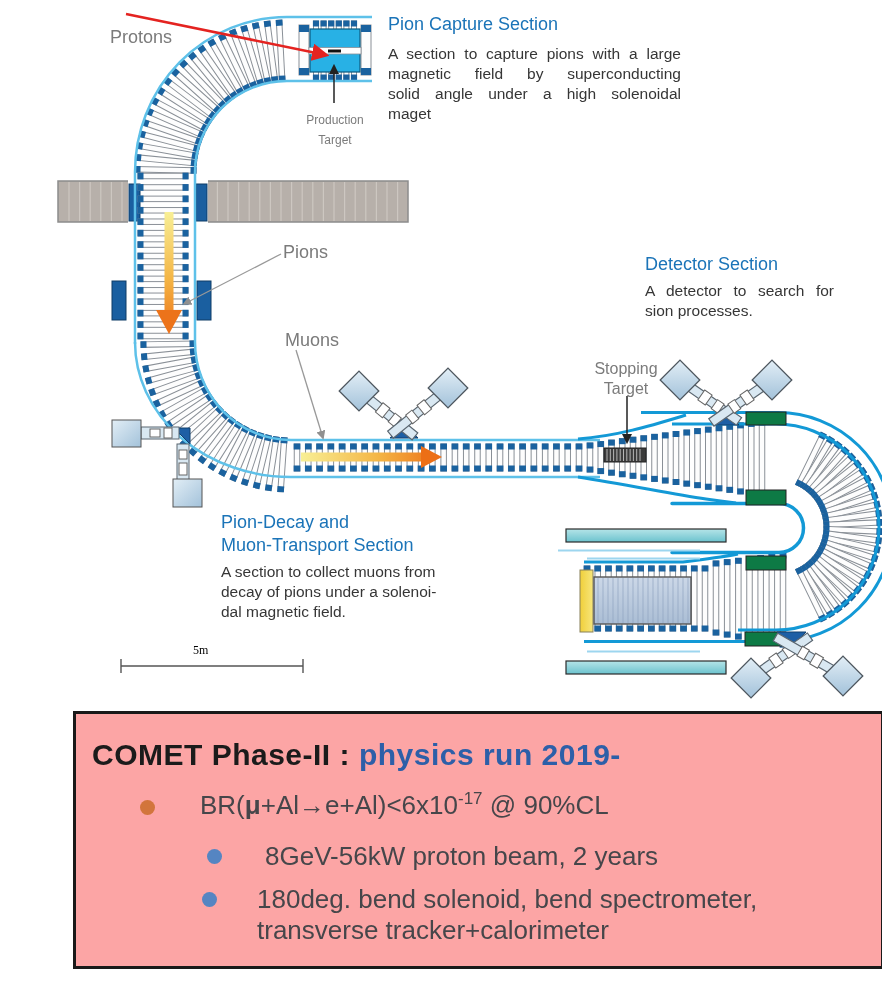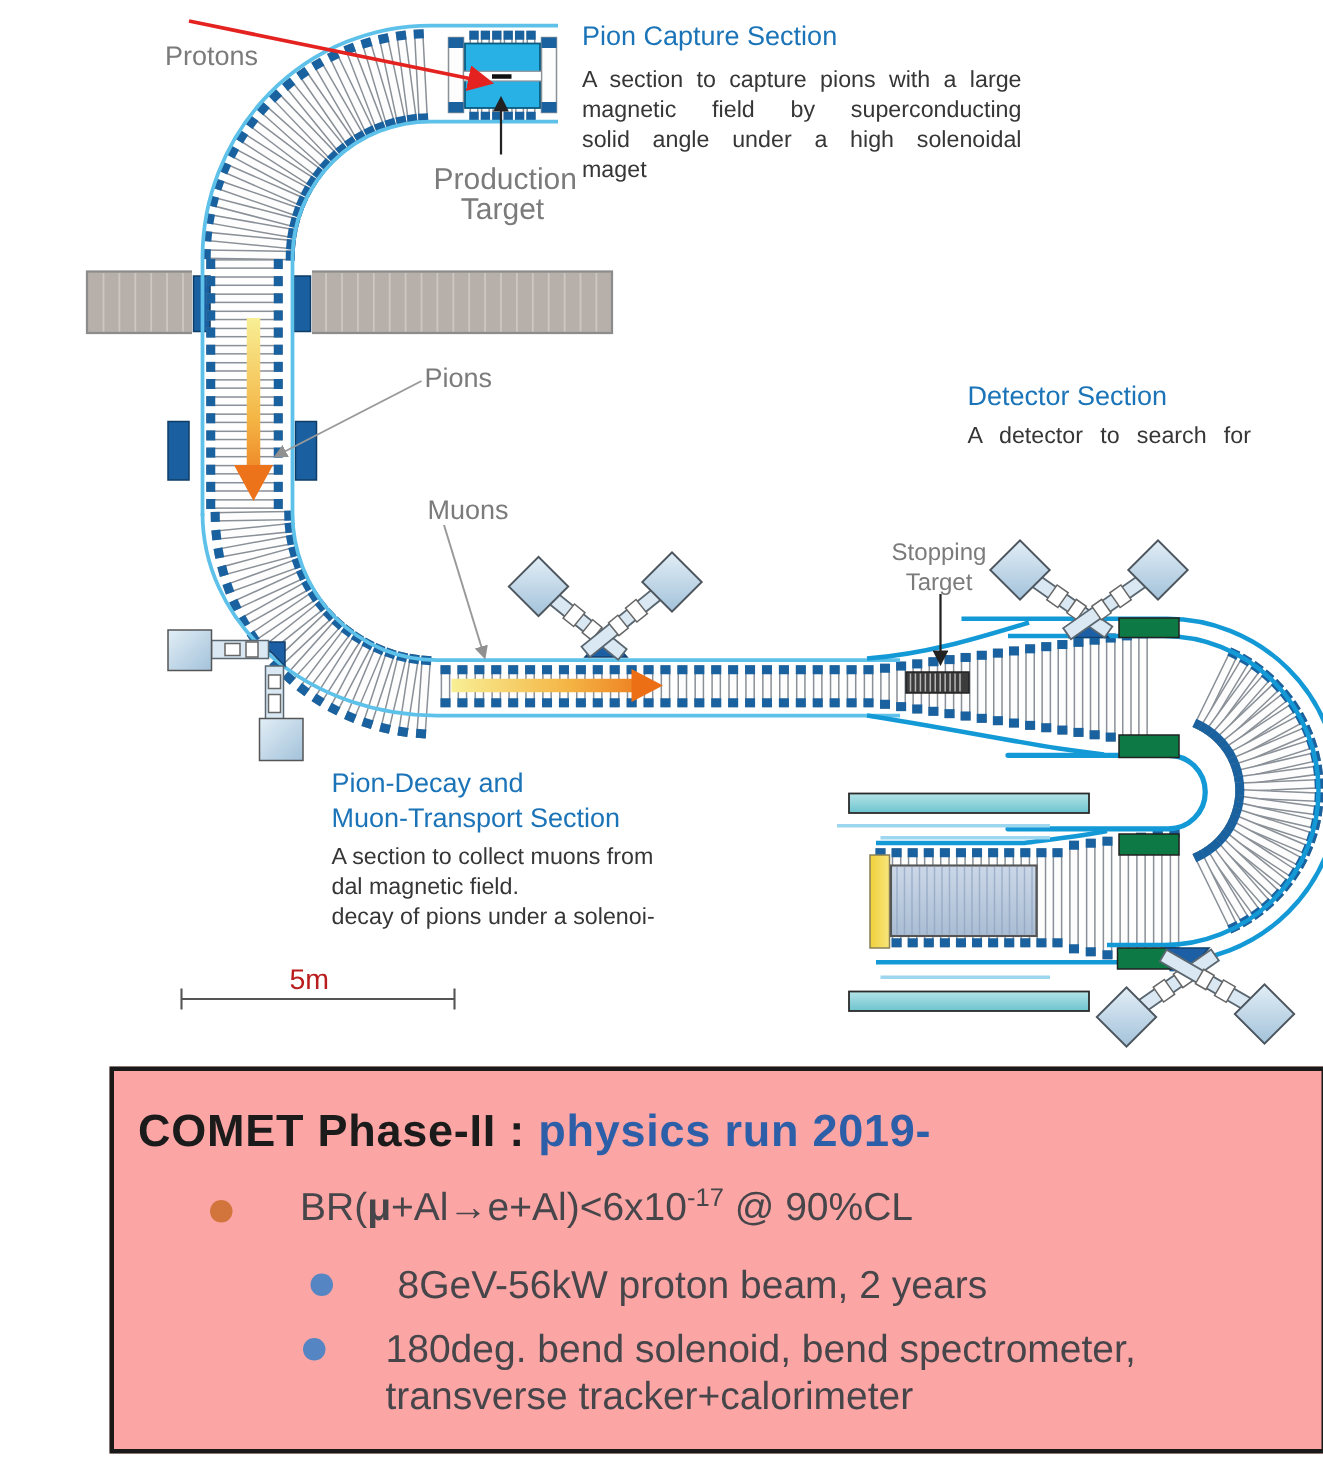--- a/index.html
+++ b/index.html
@@ -1011,54 +1011,55 @@
     <line x1="83" y1="666" x2="265" y2="666"></line>
     <line x1="83" y1="659" x2="83" y2="673"></line>
     <line x1="265" y1="659" x2="265" y2="673"></line>
   </g>
 </svg>
 
 <div class="lbl" style="left:72px;top:27px;font-size:18px;">Protons</div>
 <div class="lbl" style="left:245px;top:242px;font-size:18px;">Pions</div>
 <div class="lbl" style="left:247px;top:330px;font-size:18px;">Muons</div>
 
-<div class="lbl ctr" style="left:251px;top:110px;width:92px;font-size:20px;line-height:20px;">
+<div class="lbl ctr" style="left:251px;top:110px;width:92px;font-size:12px;line-height:20px;">
   <div>Production</div>
   <div>Target</div>
 </div>
 
 <div class="lbl ctr" style="left:546px;top:359px;width:84px;font-size:16px;line-height:19.5px;">
   <div>Stopping</div>
   <div>Target</div>
 </div>
 
 <div class="sect-title" style="left:350px;top:14px;">Pion Capture Section</div>
 <div class="body-txt" style="left:350px;top:44px;width:293px;">
   <div class="just">A section to capture pions with a large</div>
   <div class="just">magnetic field by superconducting</div>
   <div class="just">solid angle under a high solenoidal</div>
   <div>maget</div>
 </div>
 
 <div class="sect-title" style="left:607px;top:254px;">Detector Section</div>
 <div class="body-txt" style="left:607px;top:281px;width:189px;">
   <div class="just">A detector to search for</div>
+  <div>sion processes.</div>
 </div>
 
 <div class="sect-title" style="left:183px;top:511px;line-height:23px;">
   <div>Pion-Decay and</div>
   <div>Muon-Transport Section</div>
 </div>
 <div class="body-txt" style="left:183px;top:562px;width:250px;">
   <div>A section to collect muons from</div>
+  <div>decay of pions under a solenoi-</div>
   <div>dal magnetic field.</div>
-  <div>decay of pions under a solenoi-</div>
 </div>
 
-<div class="lbl" style="left:155px;top:643px;font-size:19px;color:#b91c1c;">5m</div>
+<div class="lbl" style="left:155px;top:643px;font-size:12px;color:#000000;font-family:Liberation Serif, serif;">5m</div>
 
 <div class="panel">
   <div class="panel-title">
     <span>COMET Phase-II : </span><span class="blue">physics run 2019-</span>
   </div>
   <span class="dot" style="left:64px;top:86px;background:#d2753c;"></span>
   <div class="b-txt" style="left:124px;top:75px;">
     <span>BR(</span><span class="mu">μ</span><span>+Al→e+Al)&lt;6x10</span><sup>-17</sup><span> @ 90%CL</span>
   </div>
   <span class="dot" style="left:131px;top:135px;background:#5585c2;"></span>

